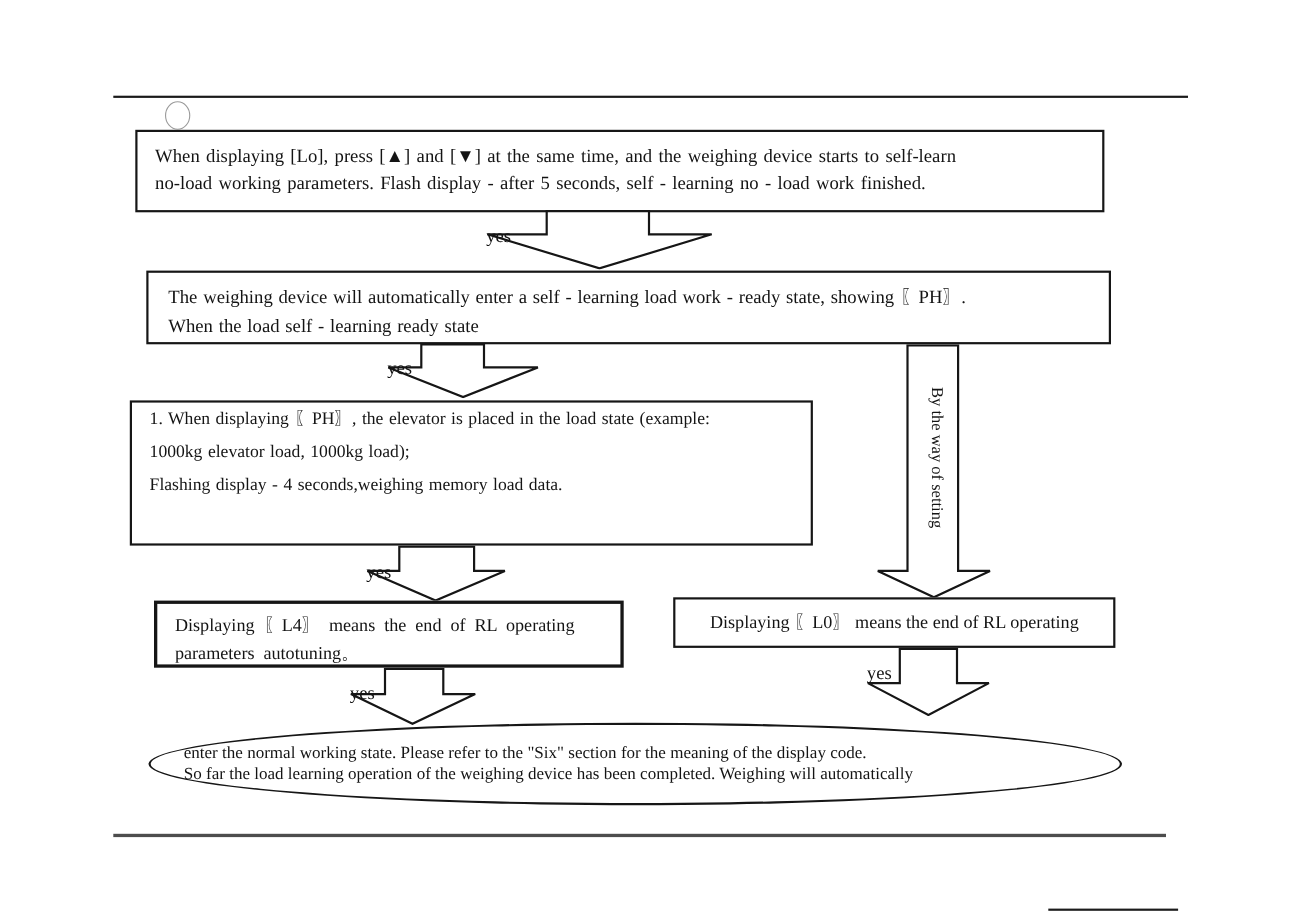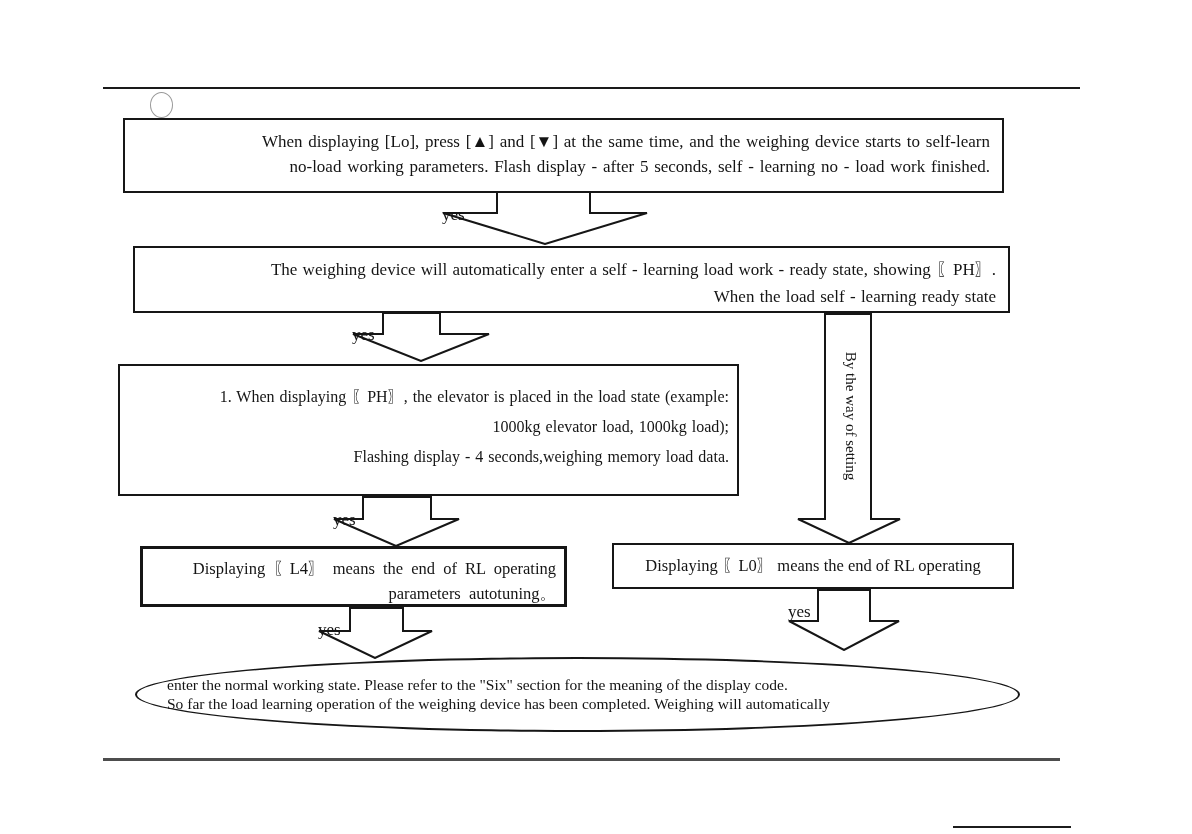--- a/index.html
+++ b/index.html
@@ -14,26 +14,26 @@
 
   .circle {
     position:absolute; left:150px; top:92px; width:21px; height:24px;
     border:1px solid #9a9a9a; border-radius:50%; background:#fff;
   }
 
   .box {
     position:absolute; box-sizing:border-box; border:2px solid #161616;
     background:#fff; font-size:17px;
   }
-  .box .ln { white-space:nowrap;text-align:right; }
+  .box .ln { white-space:nowrap; }
 
   .box.b1 { left:123px; top:118px; width:881px; height:75px; padding:9px 12px 0 16px; line-height:25px; word-spacing:1.5px; }
   .box.b2 { left:133px; top:246px; width:877px; height:67px; padding:8px 12px 8px 18px; line-height:27px; word-spacing:1px; }
-  .box.b3 { left:118px; top:364px; width:621px; height:132px; padding:16px 8px 0 16px; font-size:16px; line-height:30px; word-spacing:1px; }
-  .box.b4 { left:140px; top:546px; width:427px; height:61px; border-width:3px; padding:7px 8px 0 5px; font-size:16.5px; line-height:25px; word-spacing:4px; }
+  .box.b3 { left:118px; top:364px; width:621px; height:132px; padding:0 8px 0 16px; font-size:16px; line-height:30px; word-spacing:1px; }
+  .box.b4 { left:140px; top:546px; width:427px; height:61px; border-width:3px; padding:7px 8px 0 16px; font-size:16.5px; line-height:25px; word-spacing:4px; }
   .box.b5 { left:612px; top:543px; width:402px; height:46px; font-size:16.5px;
             display:flex; align-items:center; justify-content:center; }
 
   .arrow { position:absolute; }
   .arrow svg { display:block; width:100%; height:100%; }
   .arrow .arrow-label {
     position:absolute; left:0; width:100%; text-align:left;
     font-size:17px; color:#141414;
   }
 

